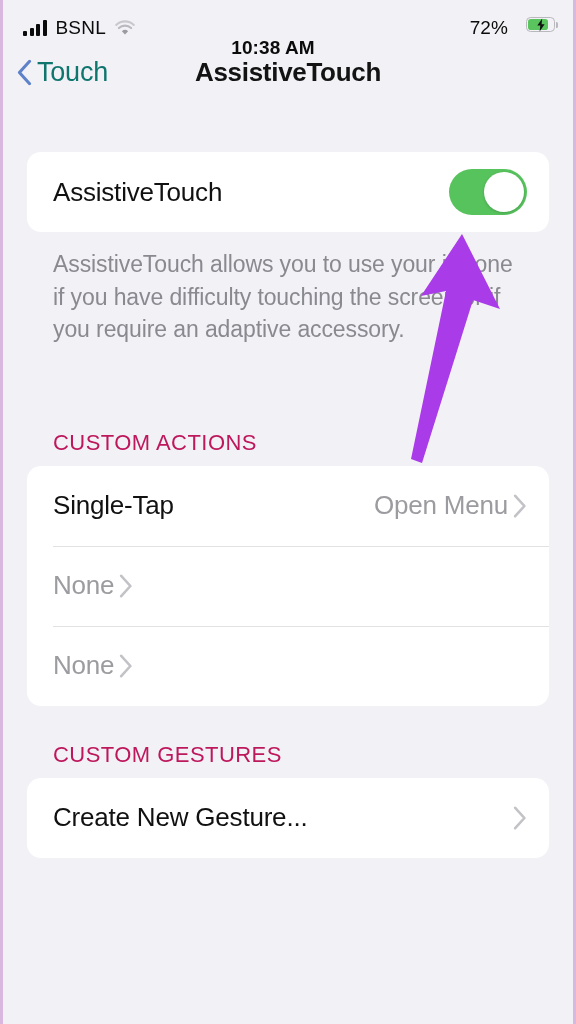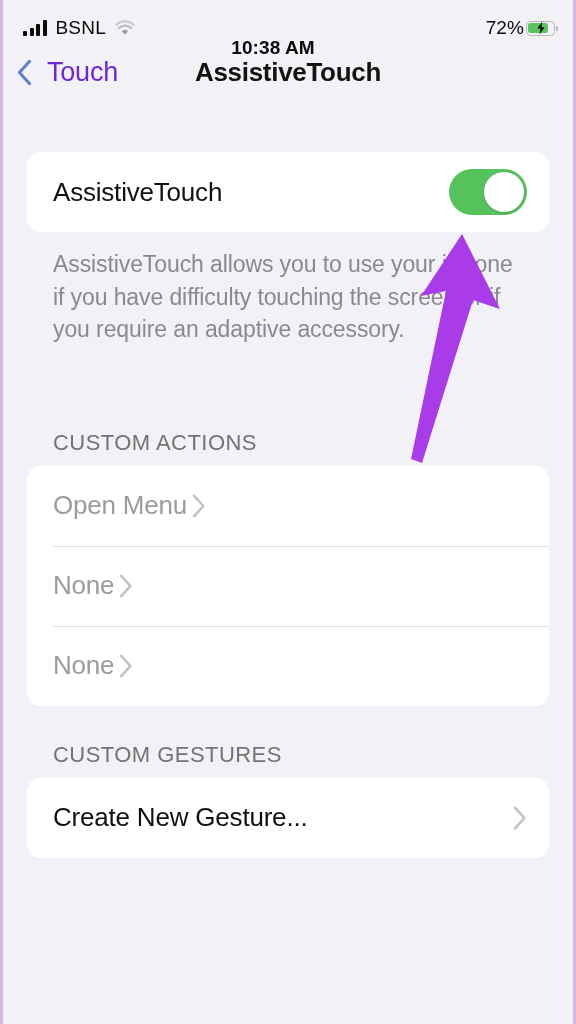--- a/index.html
+++ b/index.html
@@ -28,21 +28,21 @@
     top: 0; left: 0; right: 0;
     height: 40px;
     display: flex;
     align-items: center;
     padding: 16px 18px 0 20px;
     box-sizing: border-box;
     color: #000;
   }
   .sb-left { display: flex; align-items: center; gap: 9px; flex: 1 1 0; }
   .sb-center { flex: 0 0 auto; display: flex; justify-content: center; }
-  .sb-right { display: flex; align-items: center; justify-content: flex-end; gap: 2px; flex: 1 1 0; margin-left: 32px; }
+  .sb-right { display: flex; align-items: flex-start; justify-content: flex-end; gap: 18px; flex: 1 1 0; margin-left: 32px; }
 
   .signal-bars { display: flex; align-items: flex-end; gap: 2.5px; height: 16px; }
   .signal-bars i { display: block; width: 4px; background: #0b0b0b; border-radius: 1px; }
   .signal-bars i:nth-child(1) { height: 5px; }
   .signal-bars i:nth-child(2) { height: 8px; }
   .signal-bars i:nth-child(3) { height: 12px; }
   .signal-bars i:nth-child(4) { height: 16px; }
 
   .carrier { font-size: 19px; letter-spacing: 0.2px; color: #0b0b0b; }
   .wifi-icon { width: 20px; height: 16px; display: block; }
@@ -82,22 +82,22 @@
     position: absolute;
     top: 40px; left: 0; right: 0;
     height: 64px;
   }
   .back-btn {
     position: absolute;
     left: 14px; top: 50%;
     transform: translateY(-50%);
     display: flex;
     align-items: center;
-    gap: 15px;
-    color: #6d28d9;
+    gap: 5px;
+    color: #0f766e;
     cursor: pointer;
   }
   .back-chevron { width: 15px; height: 26px; display: block; }
   .back-label { font-size: 27px; letter-spacing: -0.2px; }
   .nav-title {
     position: absolute;
     left: 0; right: 0; top: 50%;
     transform: translateY(-50%);
     text-align: center;
     font-size: 26px;
@@ -170,21 +170,21 @@
   
   .footer-text {
     font-size: 23px;
     line-height: 1.42;
     color: #89898f;
     letter-spacing: -0.1px;
     padding: 16px 24px 0 26px;
   }
   .section-header {
     font-size: 22px;
-    color: #737373;
+    color: #be185d;
     letter-spacing: 0.45px;
     padding: 0 0 10px 26px;
   }
   .gap-36 { height: 36px; }
   .gap-48 { height: 48px; }
 
   
   .annotation-arrow {
     position: absolute;
     left: 0; top: 0;
@@ -257,20 +257,21 @@
 
     <div class="gap-36"></div>
 
 
     <div class="gap-48"></div>
 
     <div class="section-header">CUSTOM ACTIONS</div>
 
     <div class="card">
       <div class="row">
+        <span class="row-label">Single-Tap</span>
         <span class="row-value">Open Menu</span>
         <span>
           <svg class="chevron-right" viewBox="0 0 14 24" xmlns="http://www.w3.org/2000/svg">
             <path d="M2.2 1.8 L11.4 12 L2.2 22.2" stroke="#c2c2c7" stroke-width="2.6" fill="none" stroke-linecap="round" stroke-linejoin="round"></path>
           </svg>
         </span>
       </div>
       <div class="row">
         <span class="row-value">None</span>
         <span>

